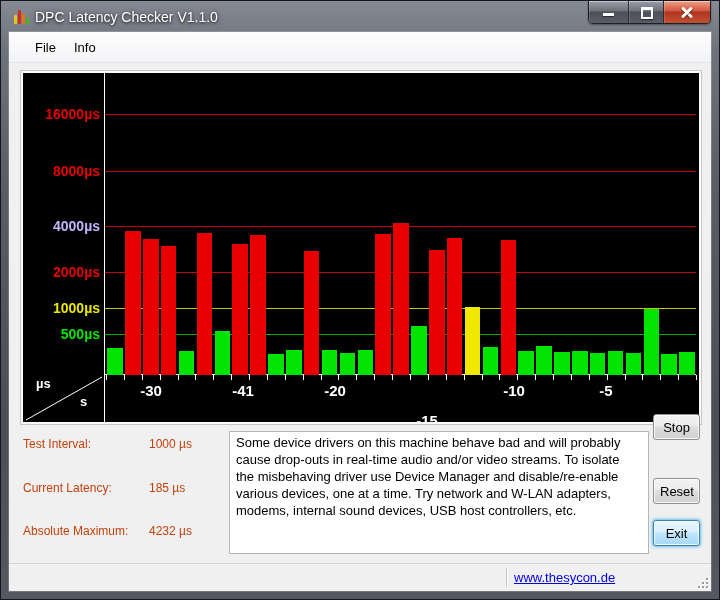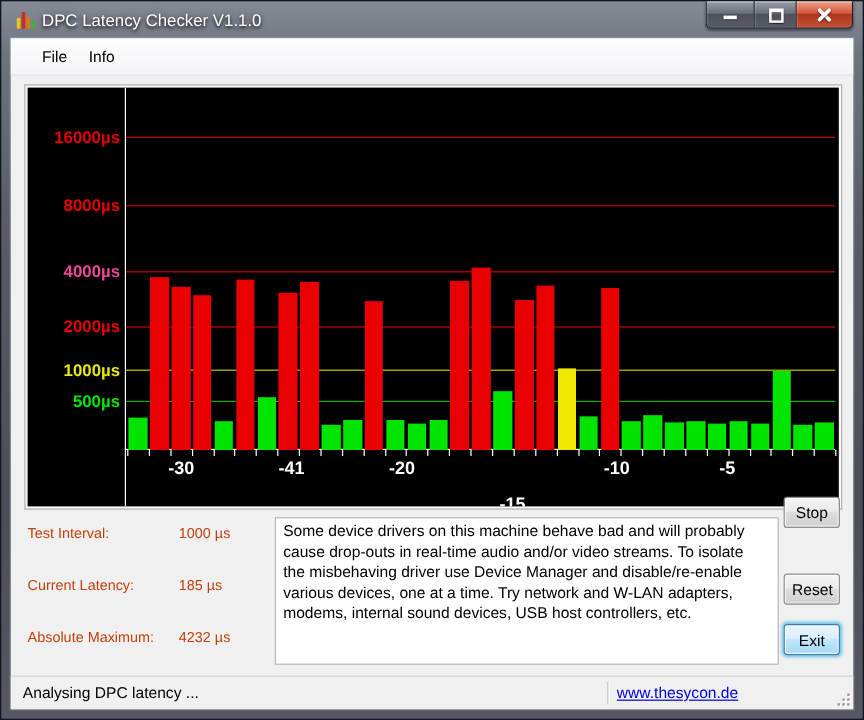--- a/index.html
+++ b/index.html
@@ -117,26 +117,33 @@
 
     <div class="menubar">
       <span class="menu-item">File</span>
       <span class="menu-item">Info</span>
     </div>
 
     <div class="client">
 
       <div class="chart-box">
         <div id="plot">
+          <div class="corner">
+            <svg width="81" height="48">
+              <line x1="3" y1="46" x2="79" y2="3" stroke="#ffffff" stroke-width="1"></line>
+            </svg>
+            <span class="u1">µs</span>
+            <span class="u2">s</span>
+          </div>
         <div class="gridline" style="left: 82px; width: 591px; top: 41px; background: rgb(204, 0, 0);"></div>
             <div class="ylabel" style="top: 34px; color: rgb(230, 0, 0);">16000µs</div>
             <div class="gridline" style="left: 82px; width: 591px; top: 98px; background: rgb(204, 0, 0);"></div>
             <div class="ylabel" style="top: 91px; color: rgb(230, 0, 0);">8000µs</div>
             <div class="gridline" style="left: 82px; width: 591px; top: 153px; background: rgb(204, 0, 0);"></div>
-            <div class="ylabel" style="top: 146px; color: #ec4899;">4000µs</div>
+            <div class="ylabel" style="top: 146px; color: #c4b5fd;">4000µs</div>
             <div class="gridline" style="left: 82px; width: 591px; top: 199px; background: rgb(204, 0, 0);"></div>
             <div class="ylabel" style="top: 192px; color: rgb(230, 0, 0);">2000µs</div>
             <div class="gridline" style="left: 82px; width: 591px; top: 235px; background: rgb(198, 198, 0);"></div>
             <div class="ylabel" style="top: 228px; color: rgb(232, 232, 0);">1000µs</div>
             <div class="gridline" style="left: 82px; width: 591px; top: 261px; background: rgb(0, 180, 0);"></div>
             <div class="ylabel" style="top: 254px; color: rgb(0, 230, 0);">500µs</div>
             <div class="baseline" style="left: 82px; width: 591px; top: 301px;"></div>
             <div class="axisline" style="left: 81px; height: 349px;"></div>
             <div class="bar" style="left: 84.2px; width: 15.5px; top: 275.4px; height: 26.6px; background: rgb(0, 228, 0);"></div>
             <div class="bar" style="left: 102.1px; width: 15.5px; top: 157.6px; height: 144.4px; background: rgb(232, 0, 0);"></div>
@@ -233,21 +240,20 @@
 various devices, one at a time. Try network and W-LAN adapters,
 modems, internal sound devices, USB host controllers, etc.</div>
 
       <button class="btn" style="top:351px">Stop</button>
       <button class="btn" style="top:415px">Reset</button>
       <button class="btn focused" style="top:457px">Exit</button>
 
     </div>
 
     <div class="statusbar">
-      <span class="status-text">Analysing DPC latency ...</span>
       <div class="sep"></div>
       <a class="link">www.thesycon.de</a>
       <div class="grip">
         <i></i>
           <i></i>
           <i></i>
           <i></i>
           <i></i>
           <i></i>
       </div>

